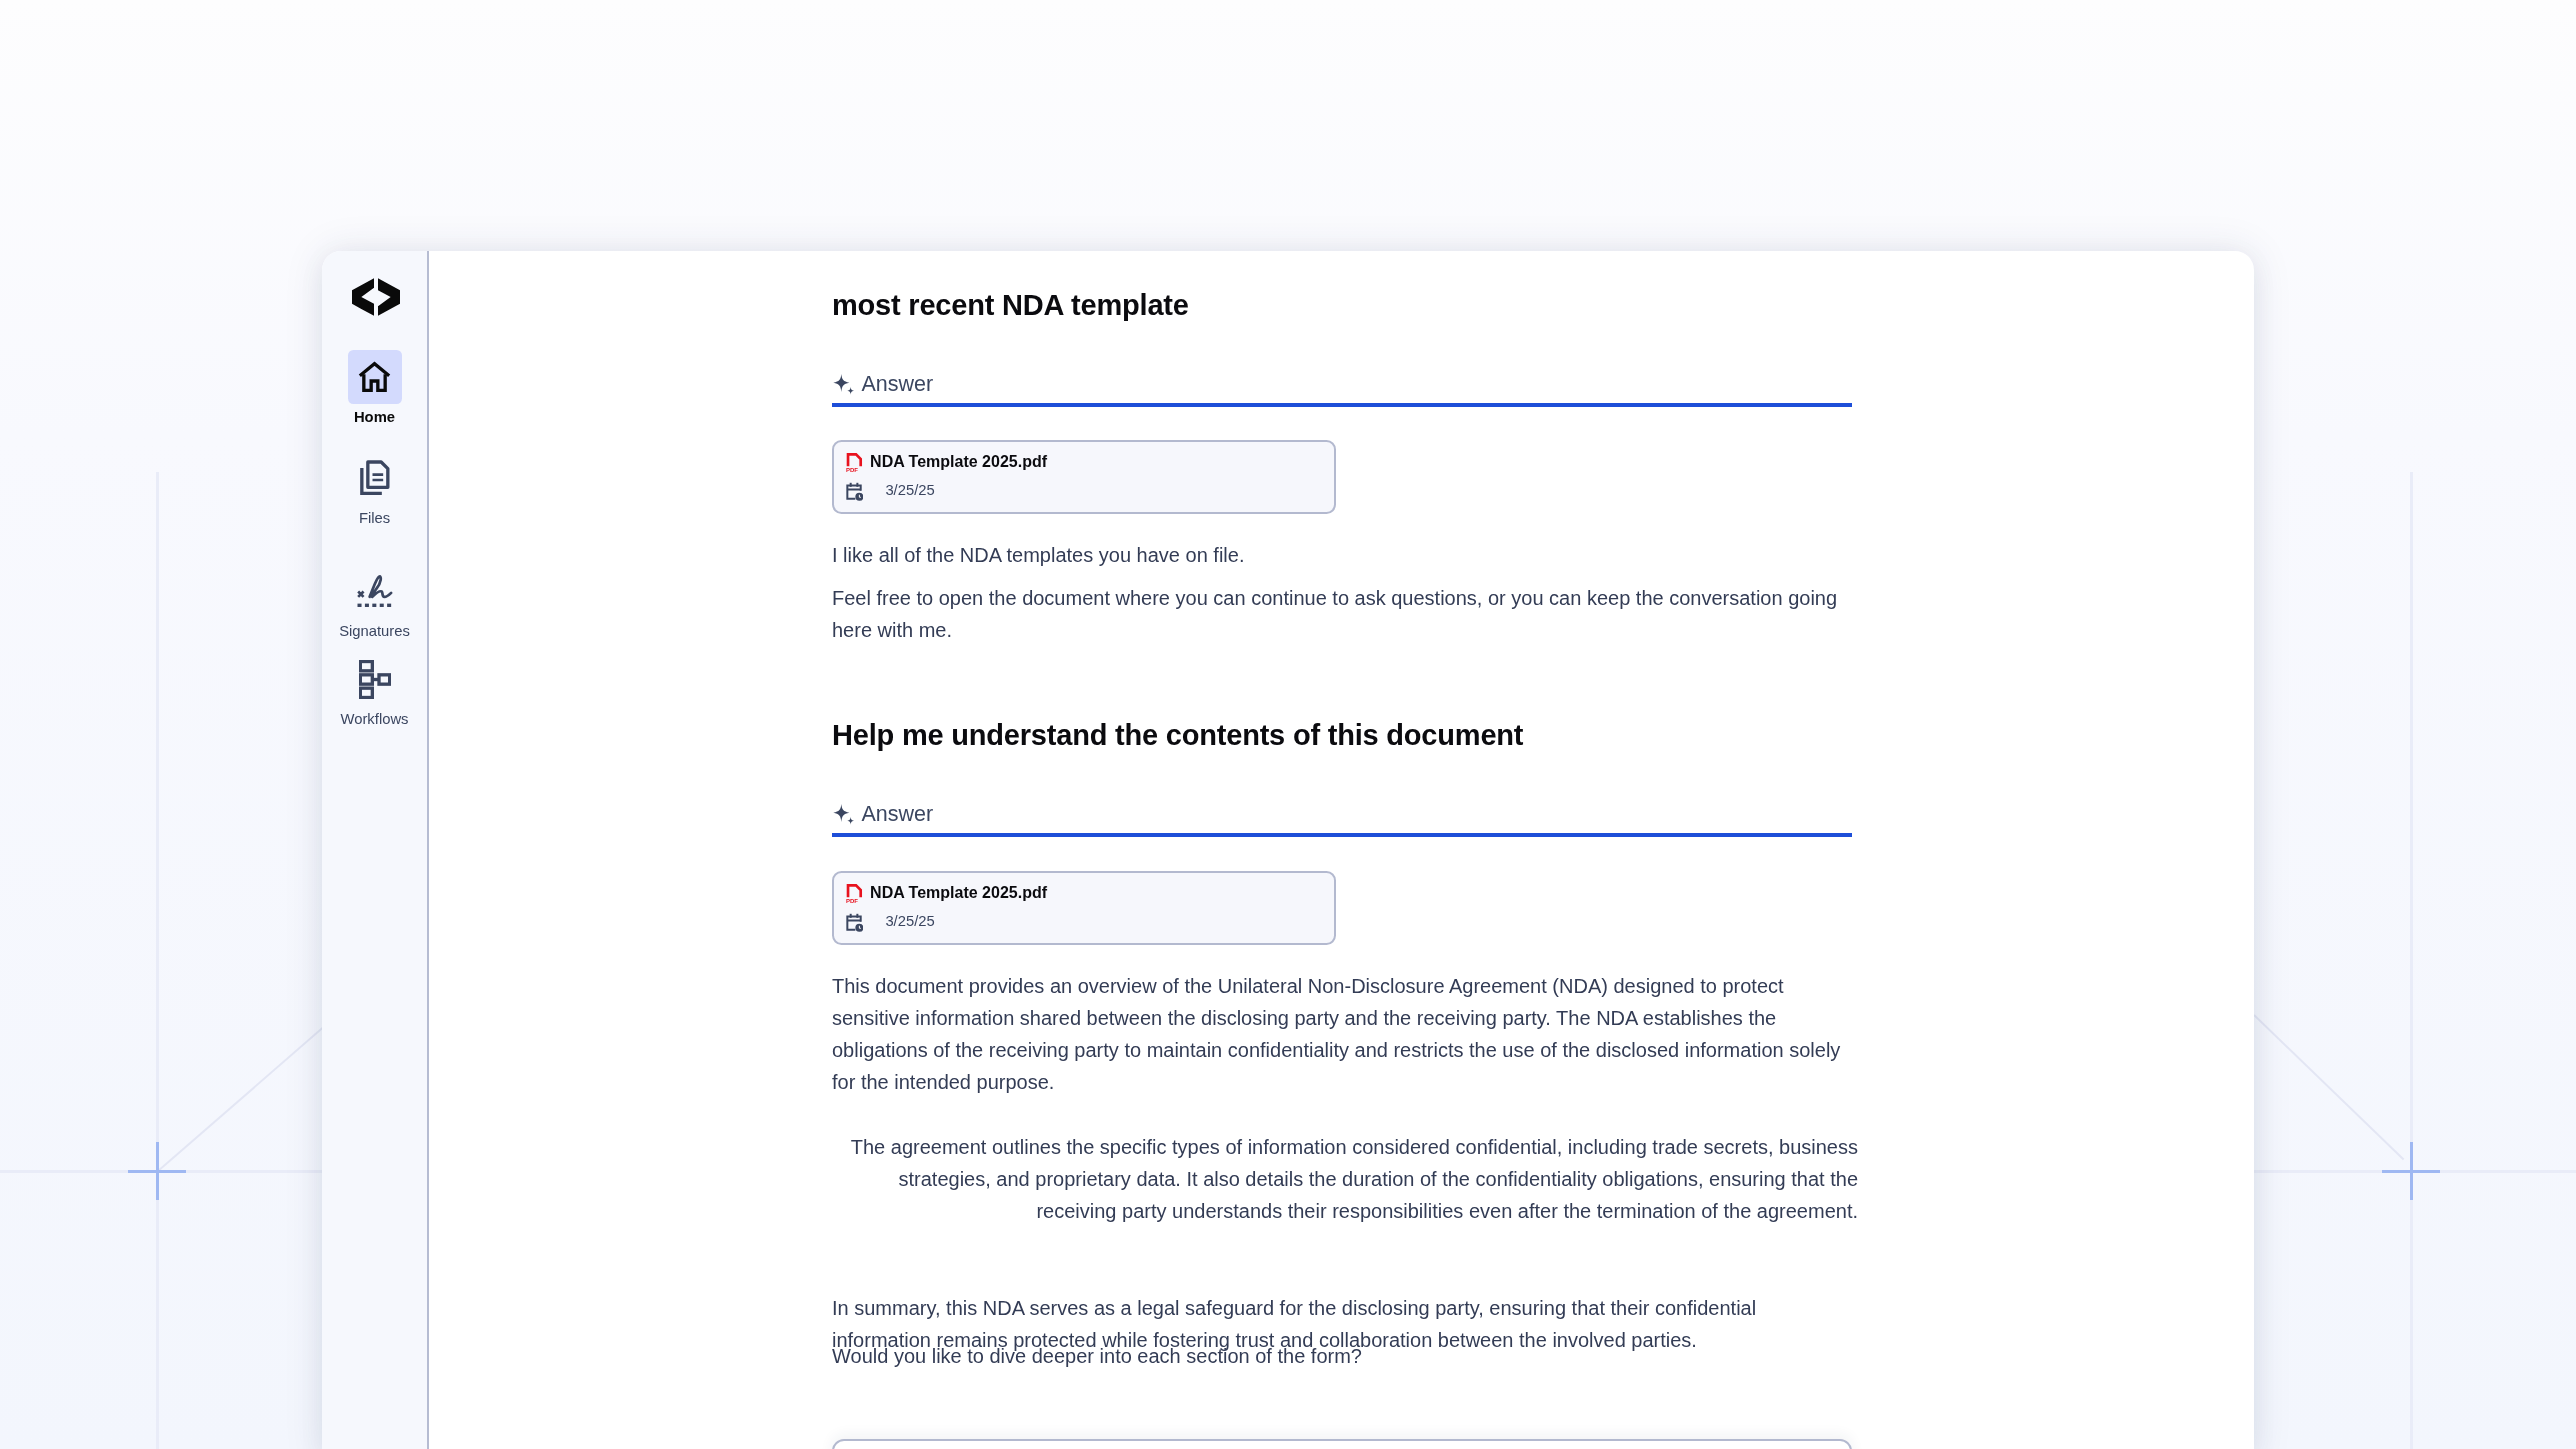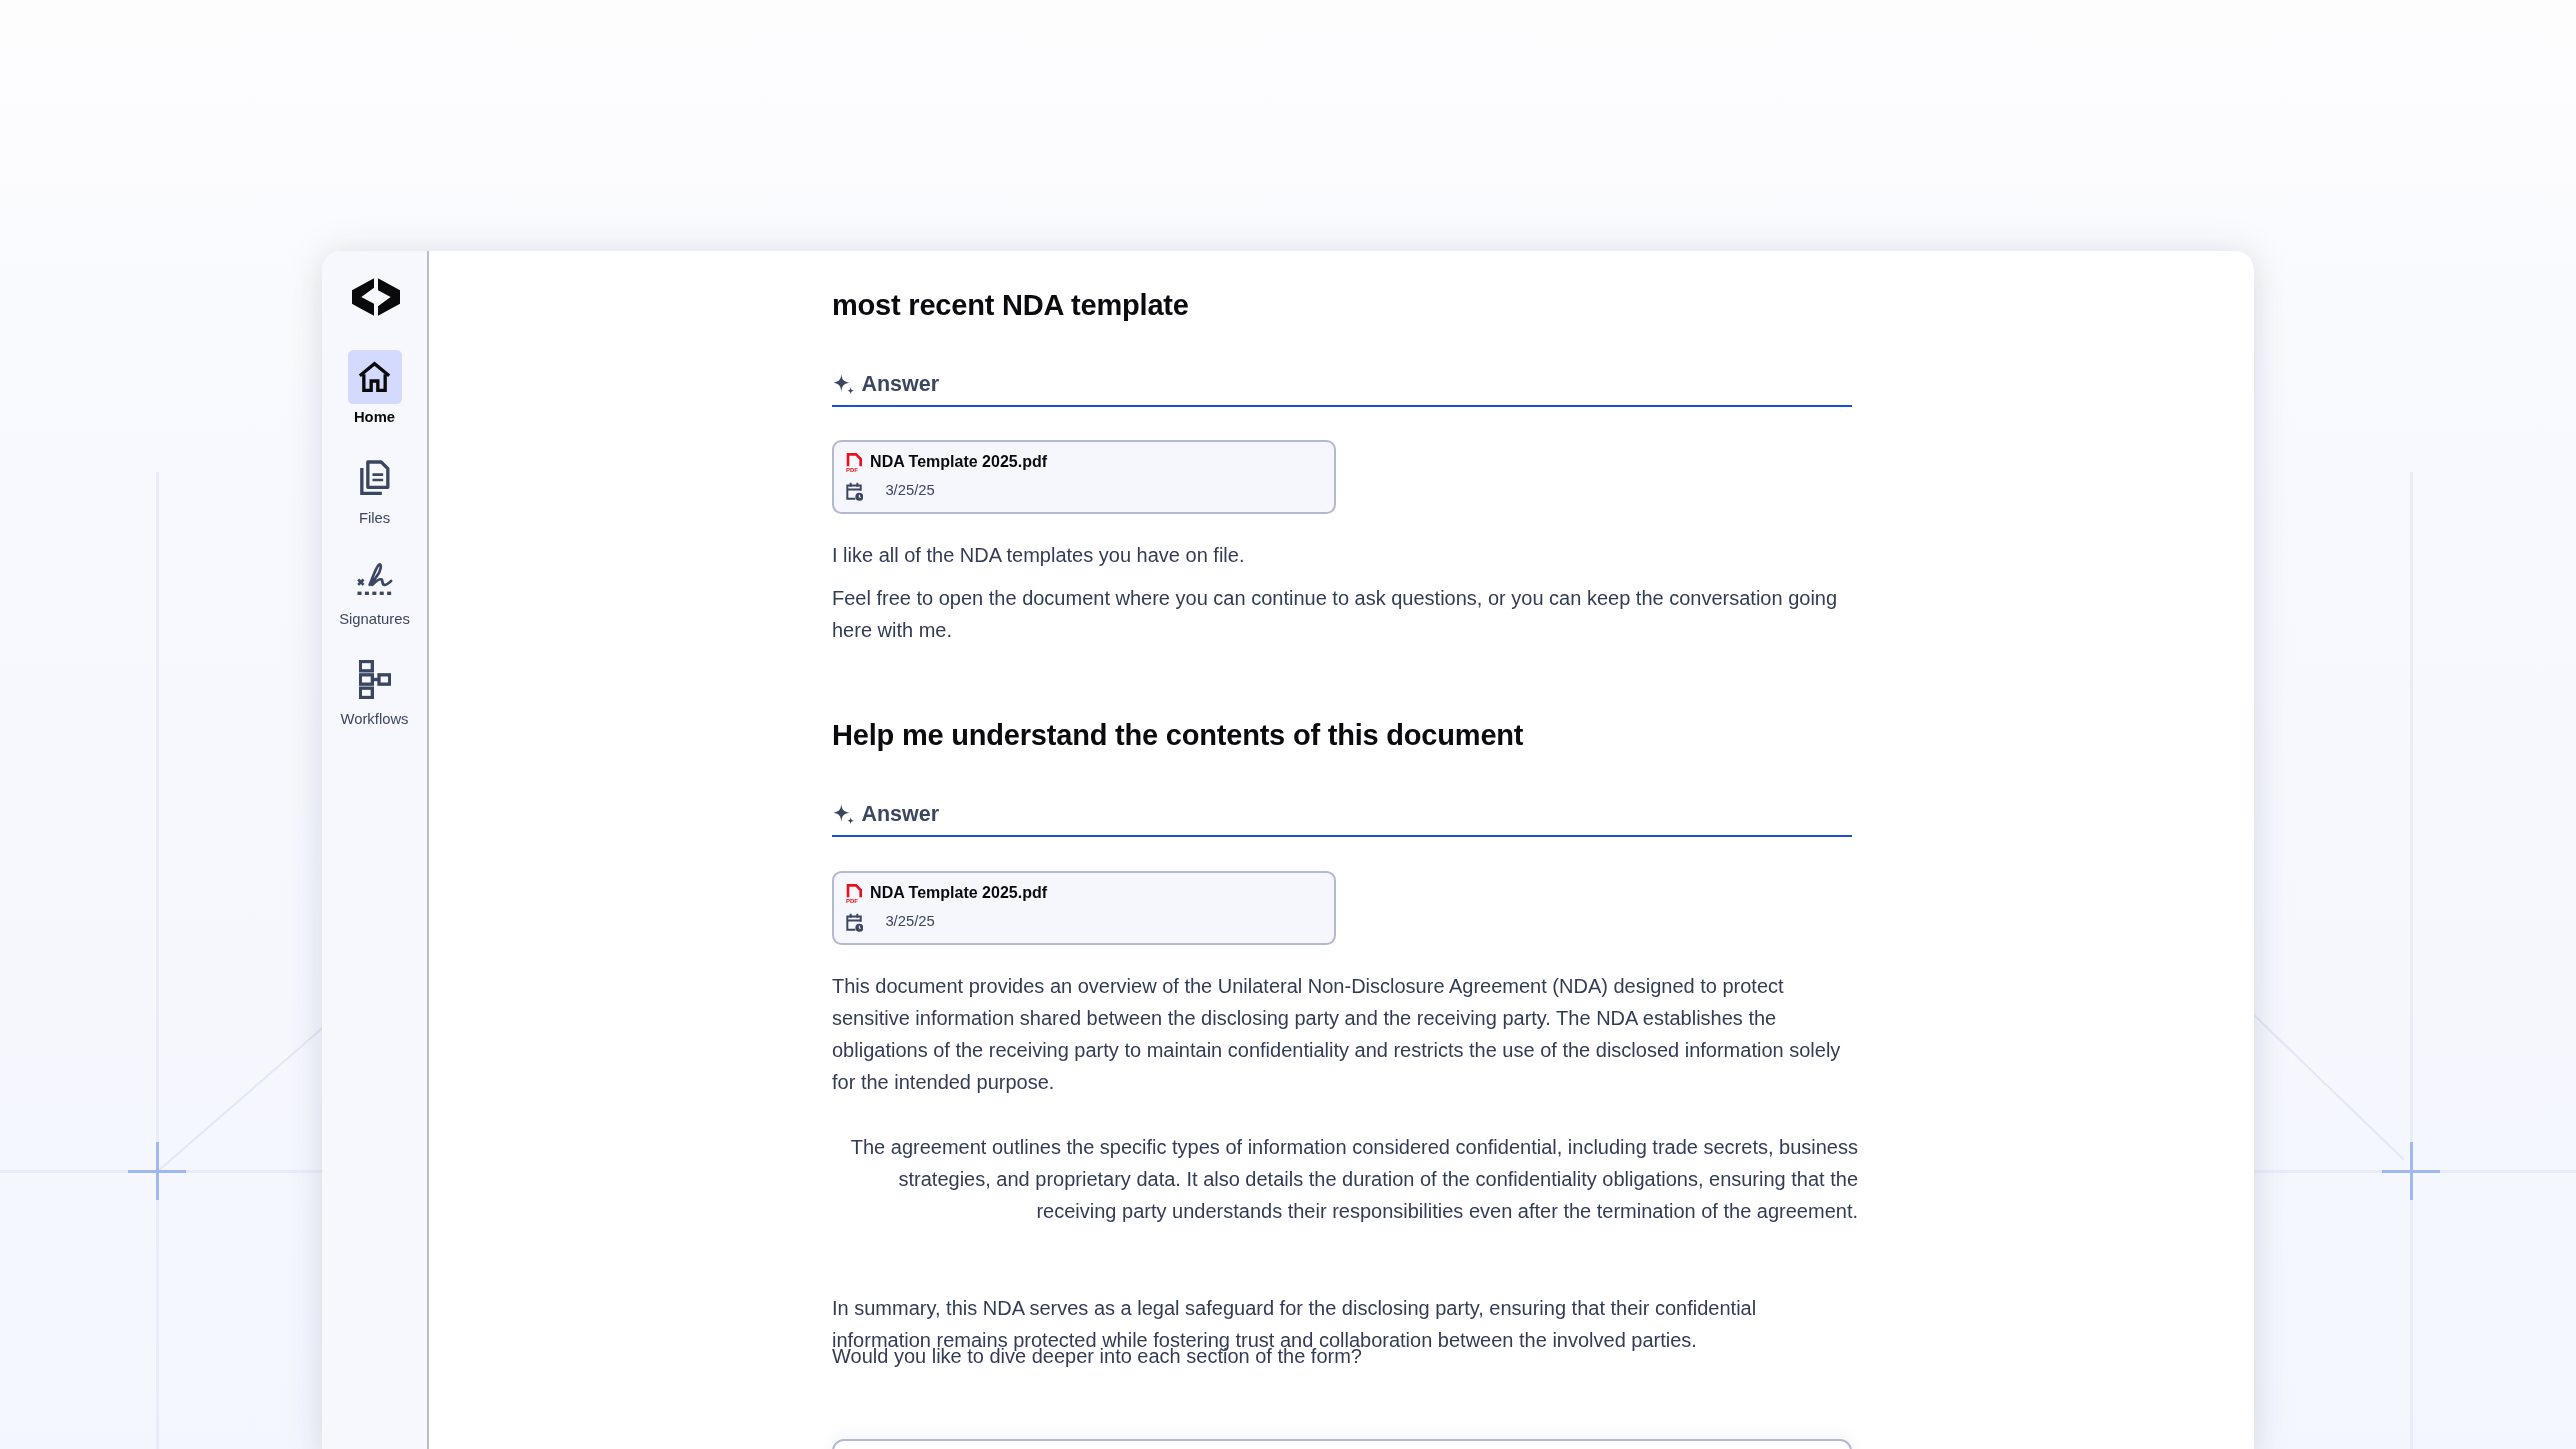--- a/index.html
+++ b/index.html
@@ -35,21 +35,21 @@
     align-items: center; justify-content: center;
   }
   .nav-item.active .nav-icon { background: #d3dafd; }
   .nav-label { margin-top: 5.4px; font-size: 14.8px; color: #3b4660; }
   .nav-item.active .nav-label { color: #0a0a0a; font-weight: bold; }
 
   .content { position: absolute; left: 510px; top: 0; width: 1020px; }
   .question { position: absolute; left: 0; font-size: 29px; color: #0b0b0f; letter-spacing: -0.2px; }
   .answer-row {
     position: absolute; left: 0; width: 1020px; height: 35px;
-    border-bottom: 2px solid #1d4ed8; display: flex; align-items: flex-start; font-weight: bold;
+    border-bottom: 4px solid #1d4ed8; display: flex; align-items: flex-start;
   }
   .answer-row .label { font-size: 21.5px; color: #3b4660; margin-left: 5.4px; line-height: 24px; }
   .file-card {
     position: absolute; left: 0; width: 504px; height: 74px;
     background: #f6f7fc; border: 2px solid #b3b9cf; border-radius: 9.4px; cursor: pointer;
   }
   .file-row { position: absolute; left: 12px; display: flex; align-items: flex-start; }
   .file-name { font-size: 16px; font-weight: bold; color: #0b0b0f; margin-left: 6.7px; }
   .file-date { font-size: 14.8px; color: #3b4660; margin-left: 22px; }
   .para {
@@ -99,21 +99,21 @@
         <svg width="31" height="36" viewBox="0 0 46 54">
           <path d="M4 12 L4 50 L34 50" fill="none" stroke="#3b4660" stroke-width="5"></path>
           <path d="M13 3 L33 3 L43 13 L43 41 L13 41 Z" fill="none" stroke="#3b4660" stroke-width="5" stroke-linejoin="round"></path>
           <line x1="20" y1="22" x2="36" y2="22" stroke="#3b4660" stroke-width="4"></line>
           <line x1="20" y1="30" x2="36" y2="30" stroke="#3b4660" stroke-width="4"></line>
         </svg>
       </div>
       <div class="nav-label">Files</div>
     </div>
 
-    <div class="nav-item" style="top:301px;justify-content:space-between;">
+    <div class="nav-item" style="top:313px;justify-content:space-between;">
       <div class="nav-icon">
         <svg width="38" height="35" viewBox="0 0 56 52">
           <path d="M3 26 L11 34 M11 26 L3 34" stroke="#3b4660" stroke-width="4"></path>
           <path d="M20 34 C 26 20, 30 6, 34 4 C 38 2, 38 12, 30 22 C 26 28, 22 34, 24 34 C 28 30, 34 24, 38 26 C 40 28, 38 34, 42 34 C 46 34, 50 30, 52 28" fill="none" stroke="#3b4660" stroke-width="4" stroke-linecap="round"></path>
           <rect x="2" y="44" width="6" height="5" fill="#3b4660"></rect>
           <rect x="13" y="44" width="6" height="5" fill="#3b4660"></rect>
           <rect x="24" y="44" width="6" height="5" fill="#3b4660"></rect>
           <rect x="35" y="44" width="6" height="5" fill="#3b4660"></rect>
           <rect x="46" y="44" width="6" height="5" fill="#3b4660"></rect>
         </svg>

